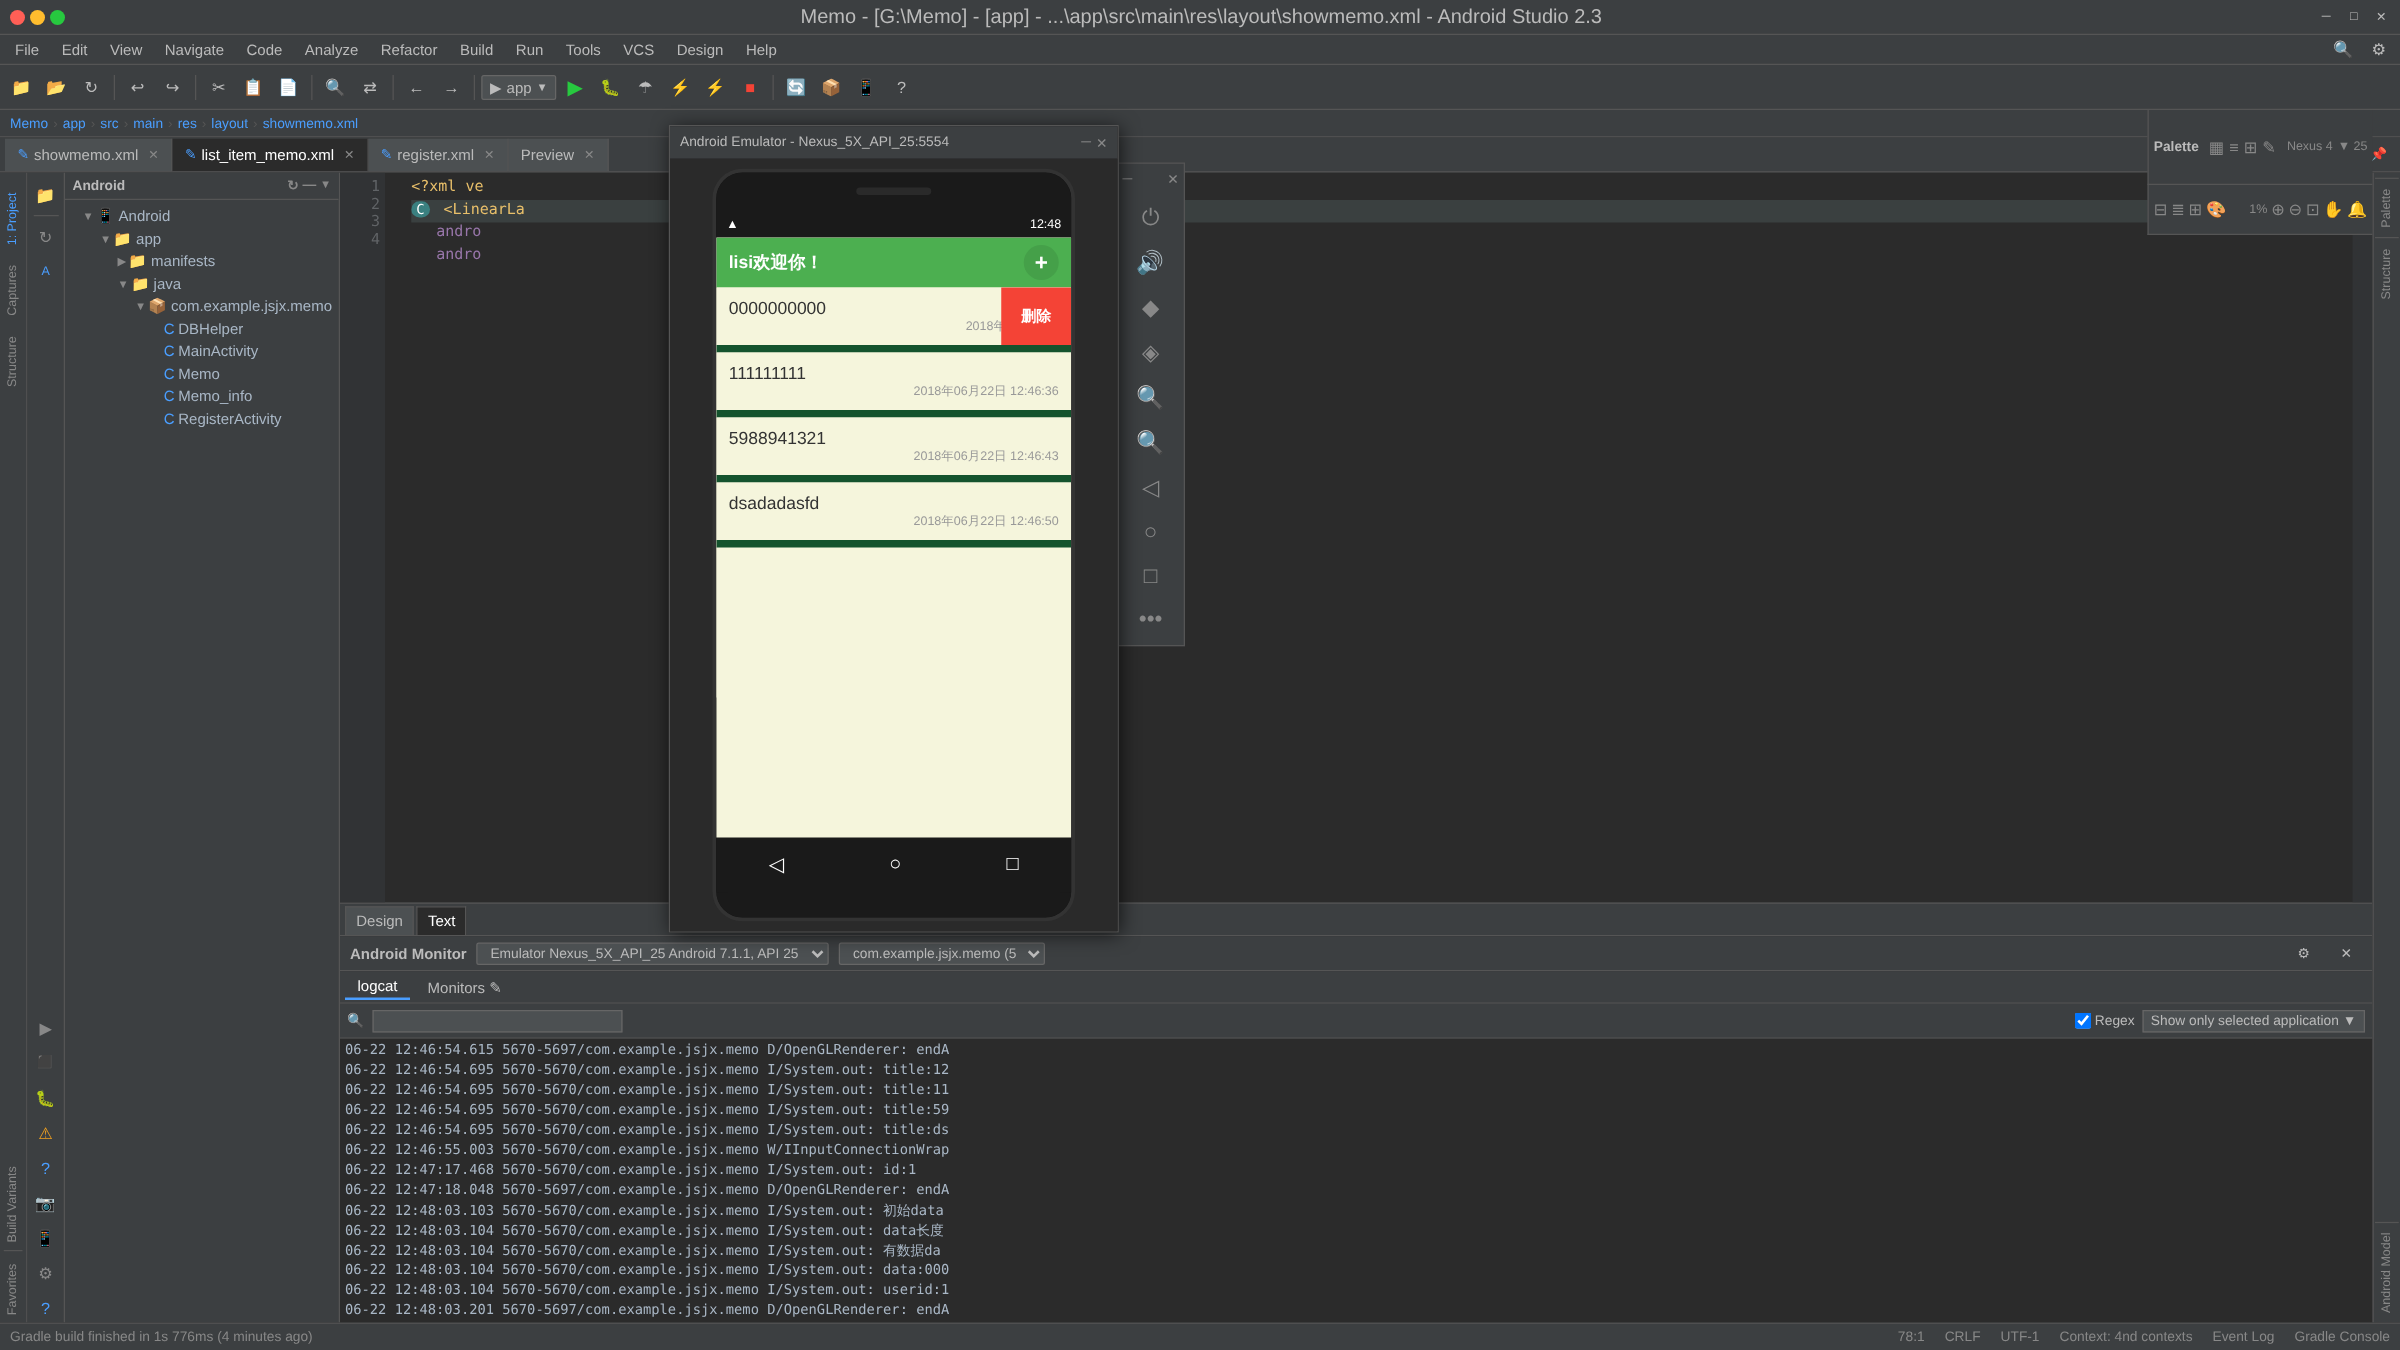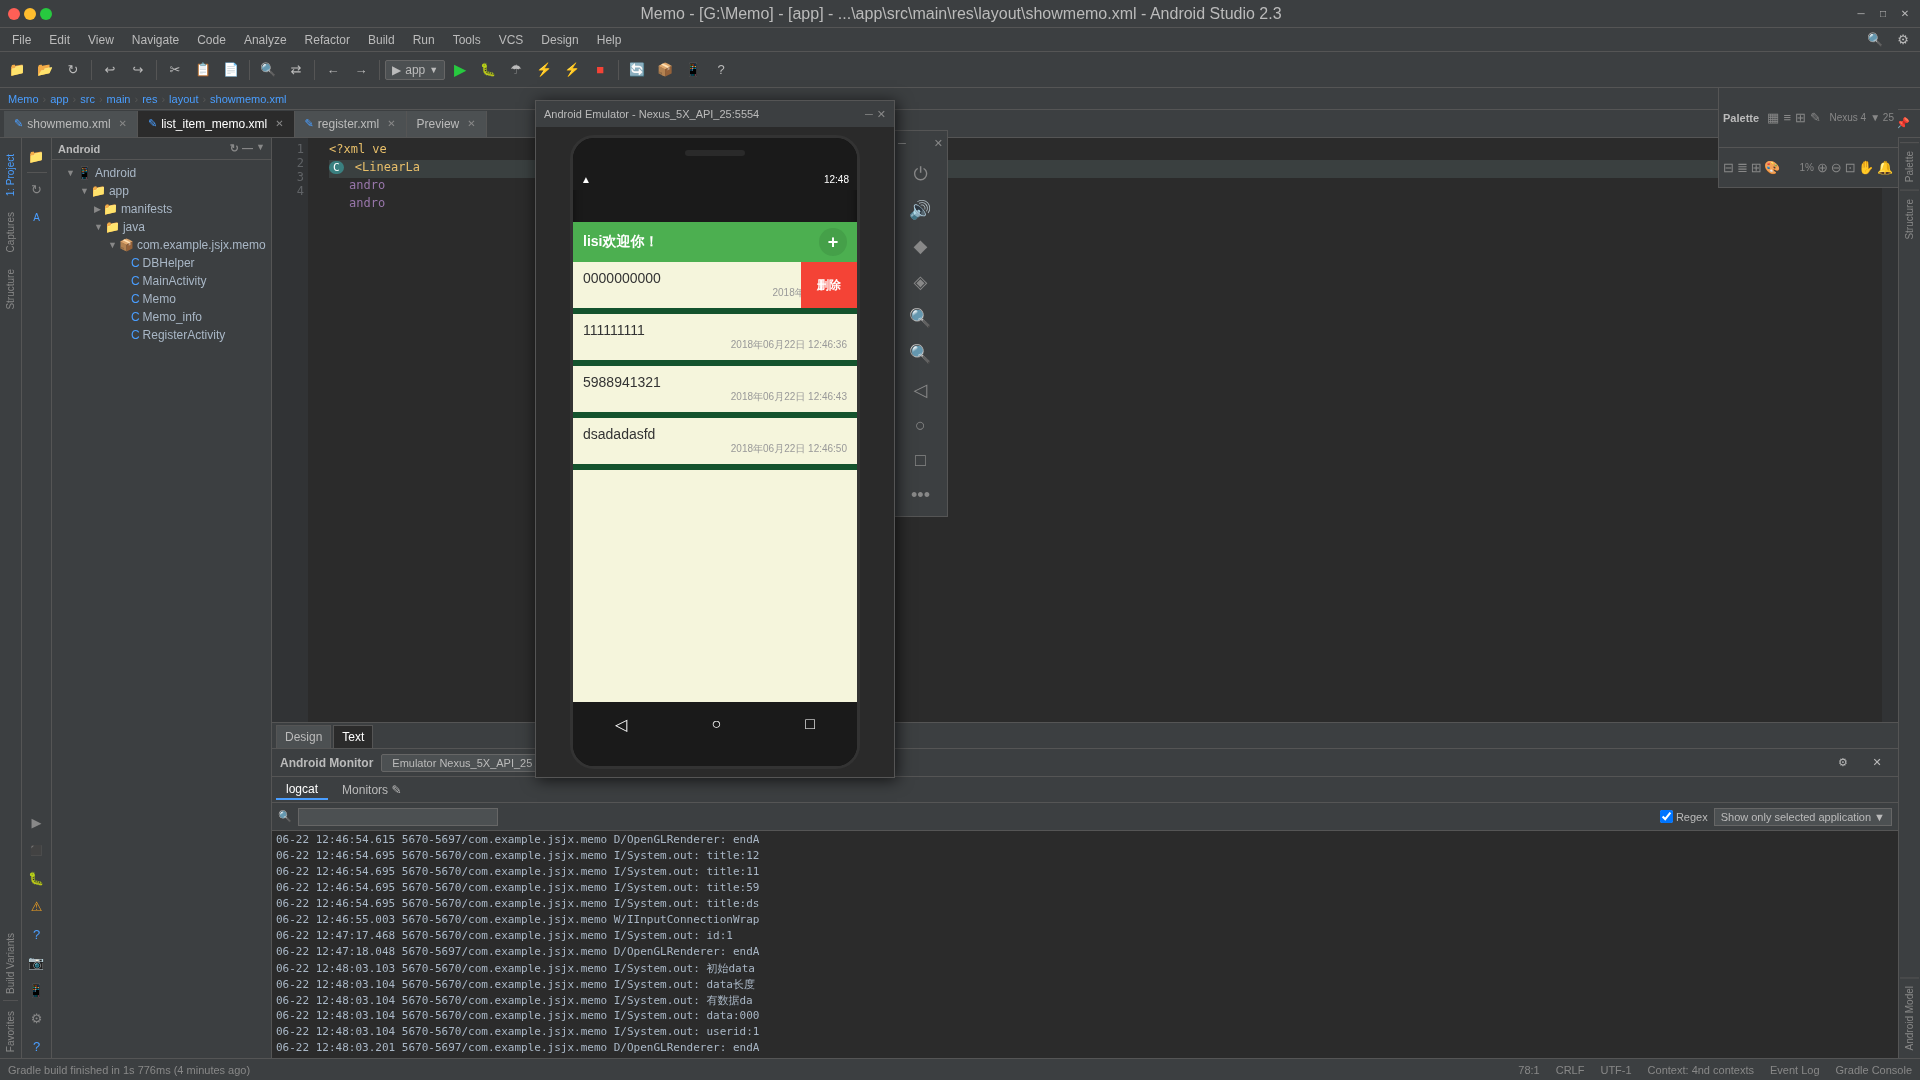--- a/index.html
+++ b/index.html
@@ -339,21 +339,20 @@
     #phone-speaker {
       width: 60px; height: 6px;
       background: #2a2a2a;
       border-radius: 3px;
     }
     #phone-screen {
       background: #f5f5dc;
       min-height: 480px;
       position: relative;
       overflow: hidden;
-      margin-top: 32px;
     }
     #phone-status-bar {
       background: #1a1a1a;
       height: 22px;
       display: flex; align-items: center;
       padding: 0 8px;
       justify-content: space-between;
       font-size: 10px;
       color: white;
     }

